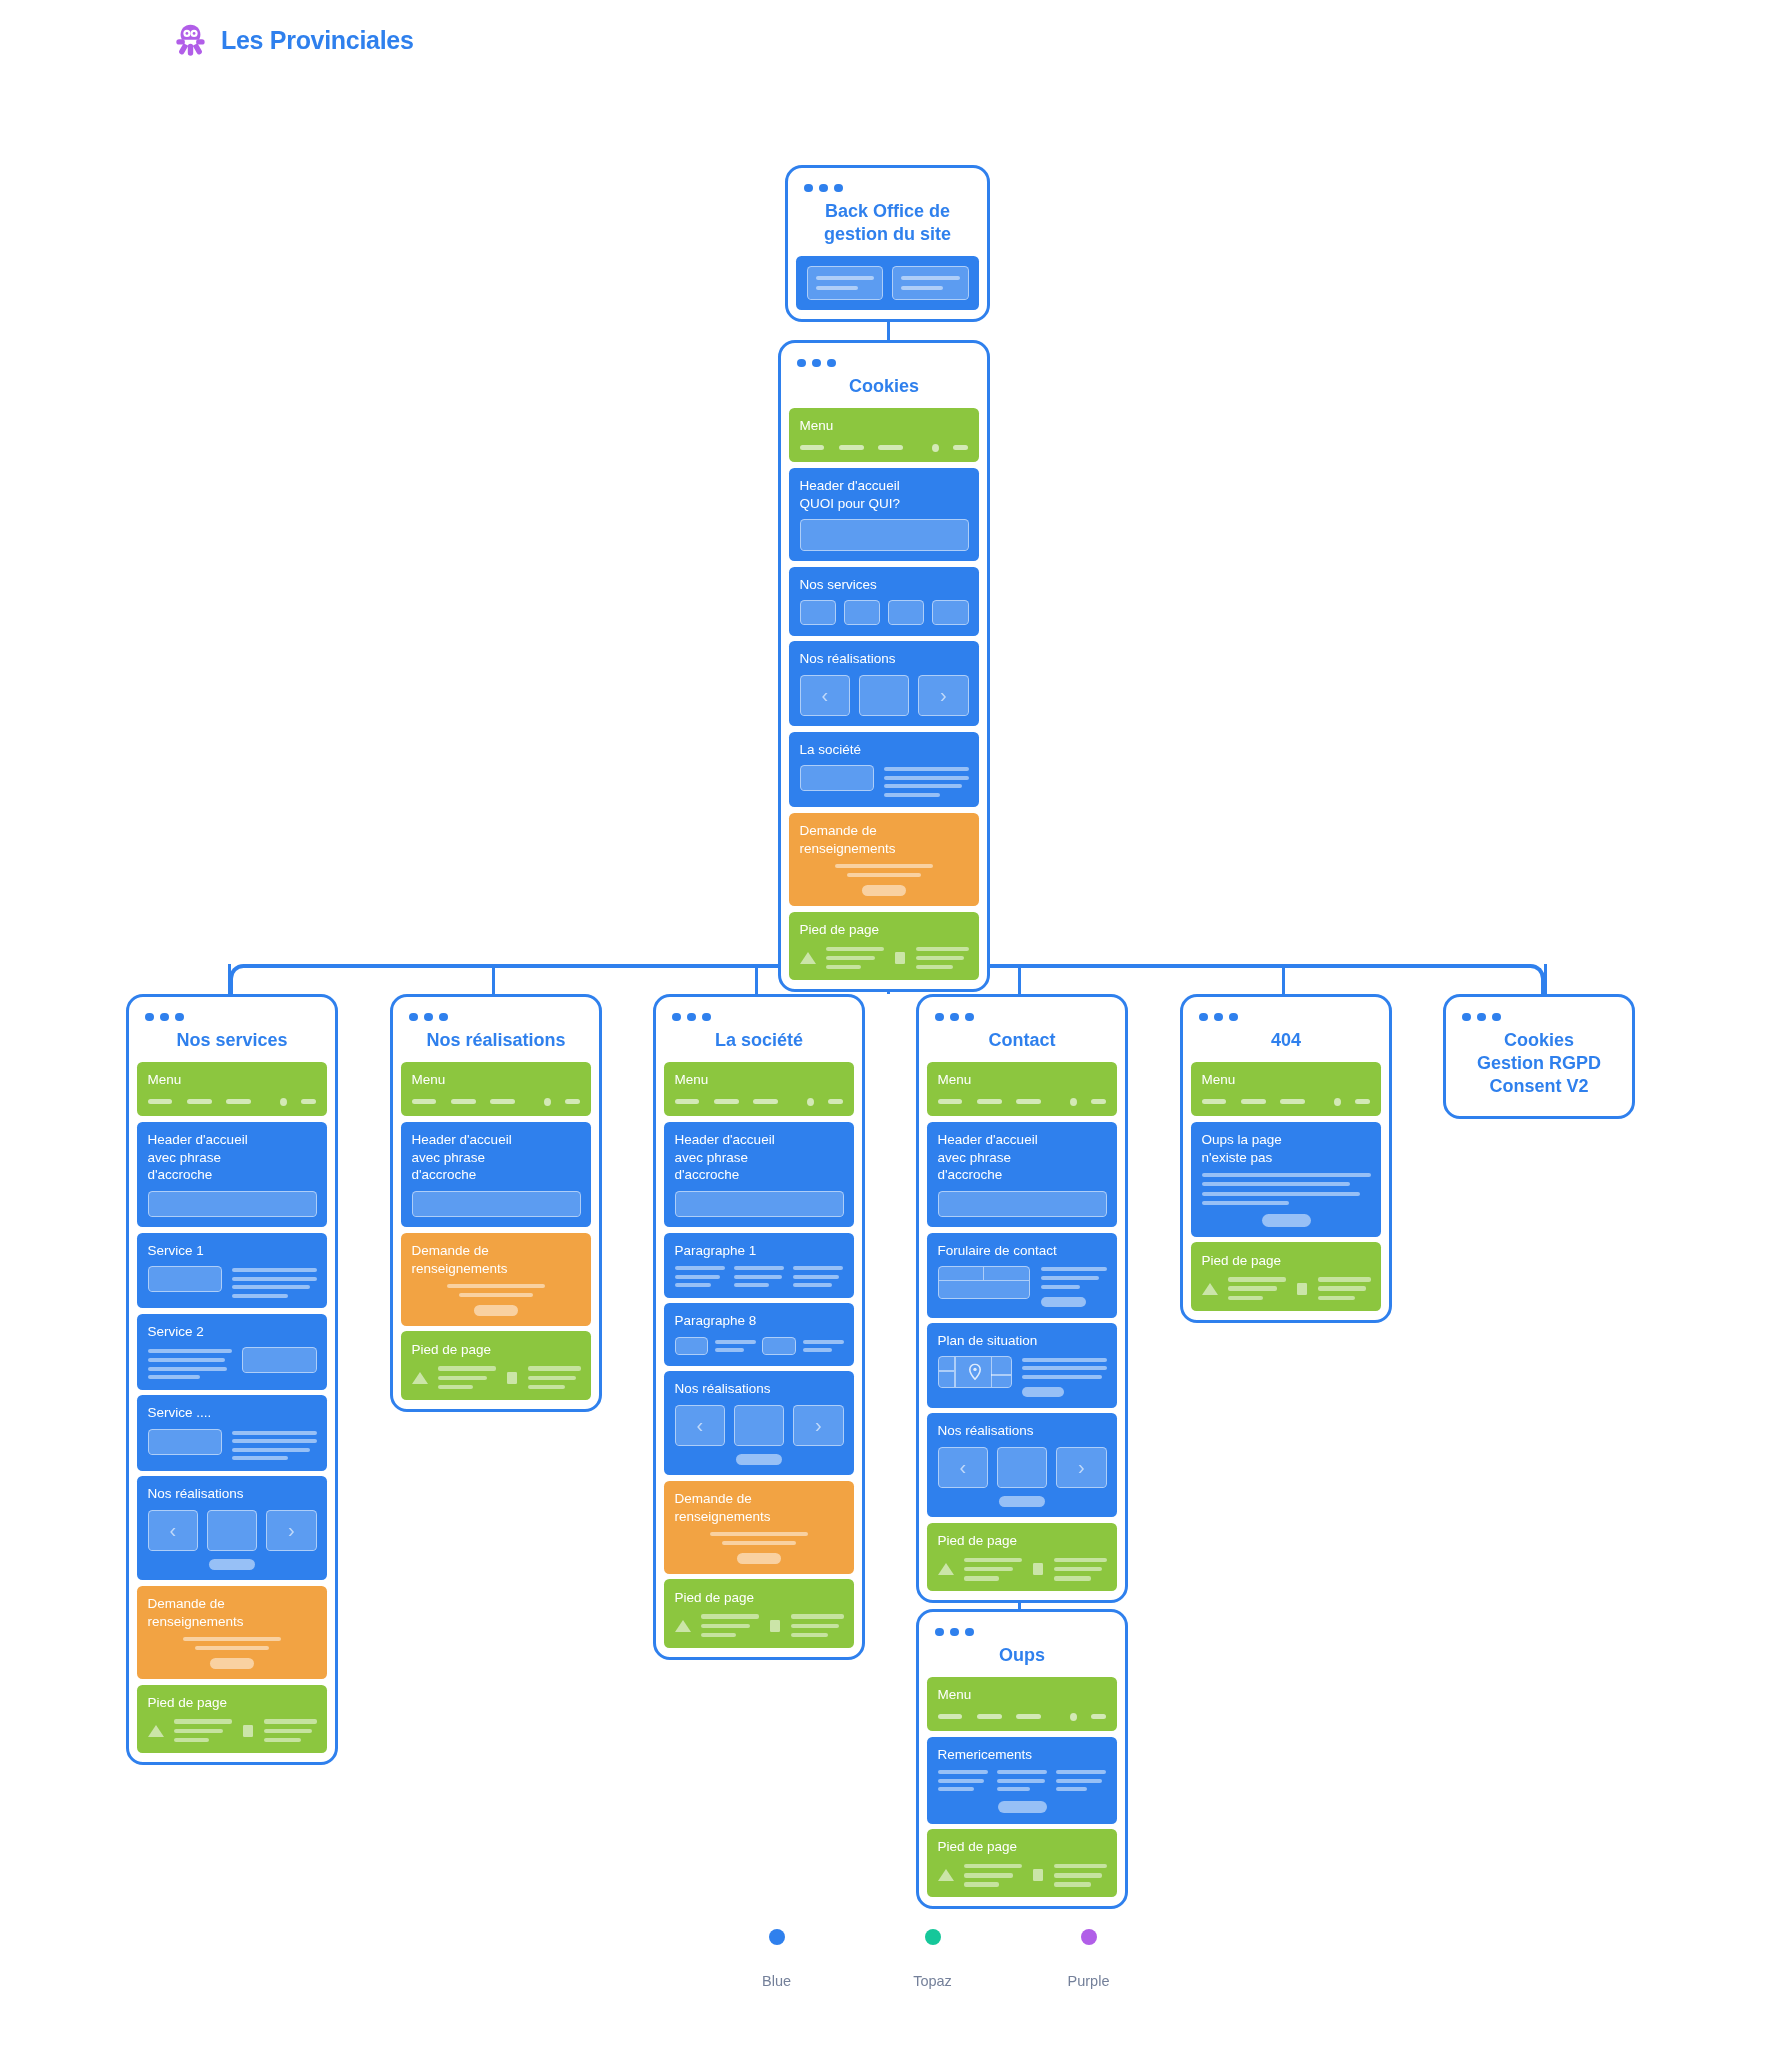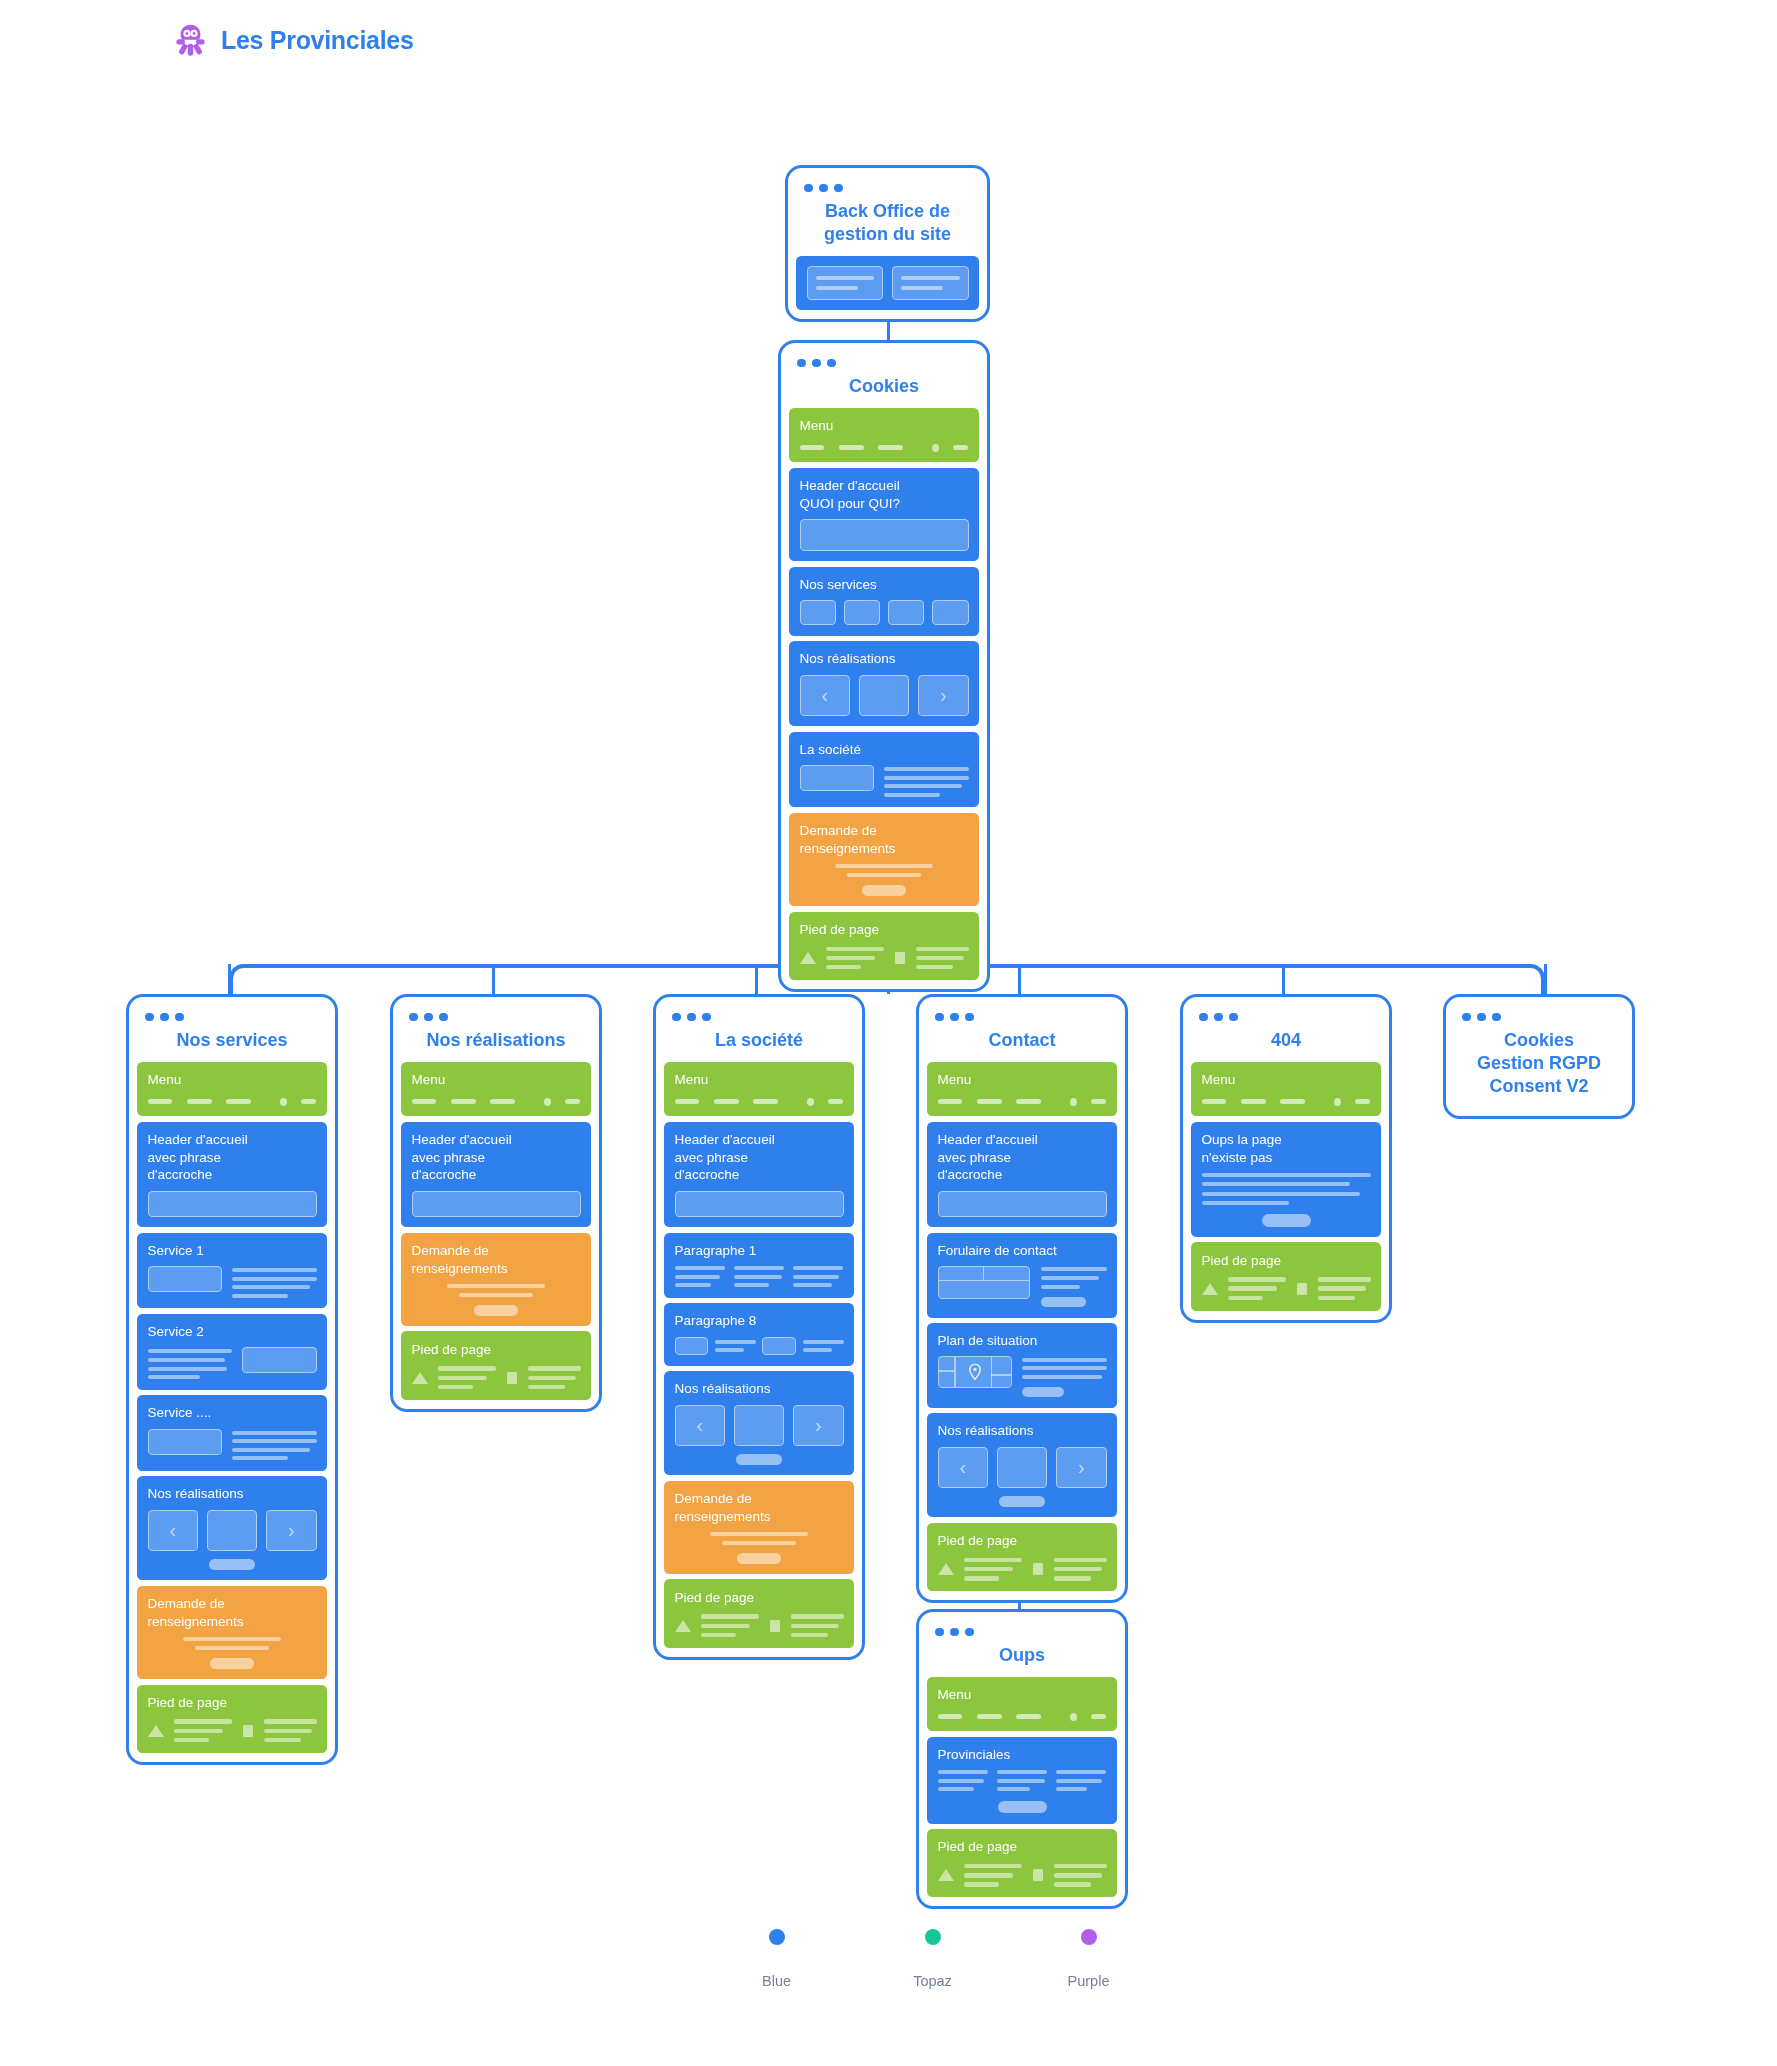--- a/index.html
+++ b/index.html
@@ -701,21 +701,21 @@
       <span class="menu-dash"></span>
       <span class="menu-dash"></span>
       <span class="menu-dash"></span>
       <span class="menu-spacer"></span>
       <span class="menu-dot"></span>
       <span class="menu-dash" style="width:17px;"></span>
     </div>
   </div>
 
   <div class="sec blue">
-    <div class="sec-label">Provinciales</div>
+    <div class="sec-label">Remericements</div>
     <div class="row" style="gap:9.2px;align-items:flex-start;">
       <div class="col" style="flex:1;gap:4.6px;">
           <div class="ph-line" style="width:100%"></div>
           <div class="ph-line" style="width:92%"></div>
           <div class="ph-line" style="width:72%"></div>
         </div>
       <div class="col" style="flex:1;gap:4.6px;">
           <div class="ph-line" style="width:100%"></div>
           <div class="ph-line" style="width:95%"></div>
           <div class="ph-line" style="width:66%"></div>

